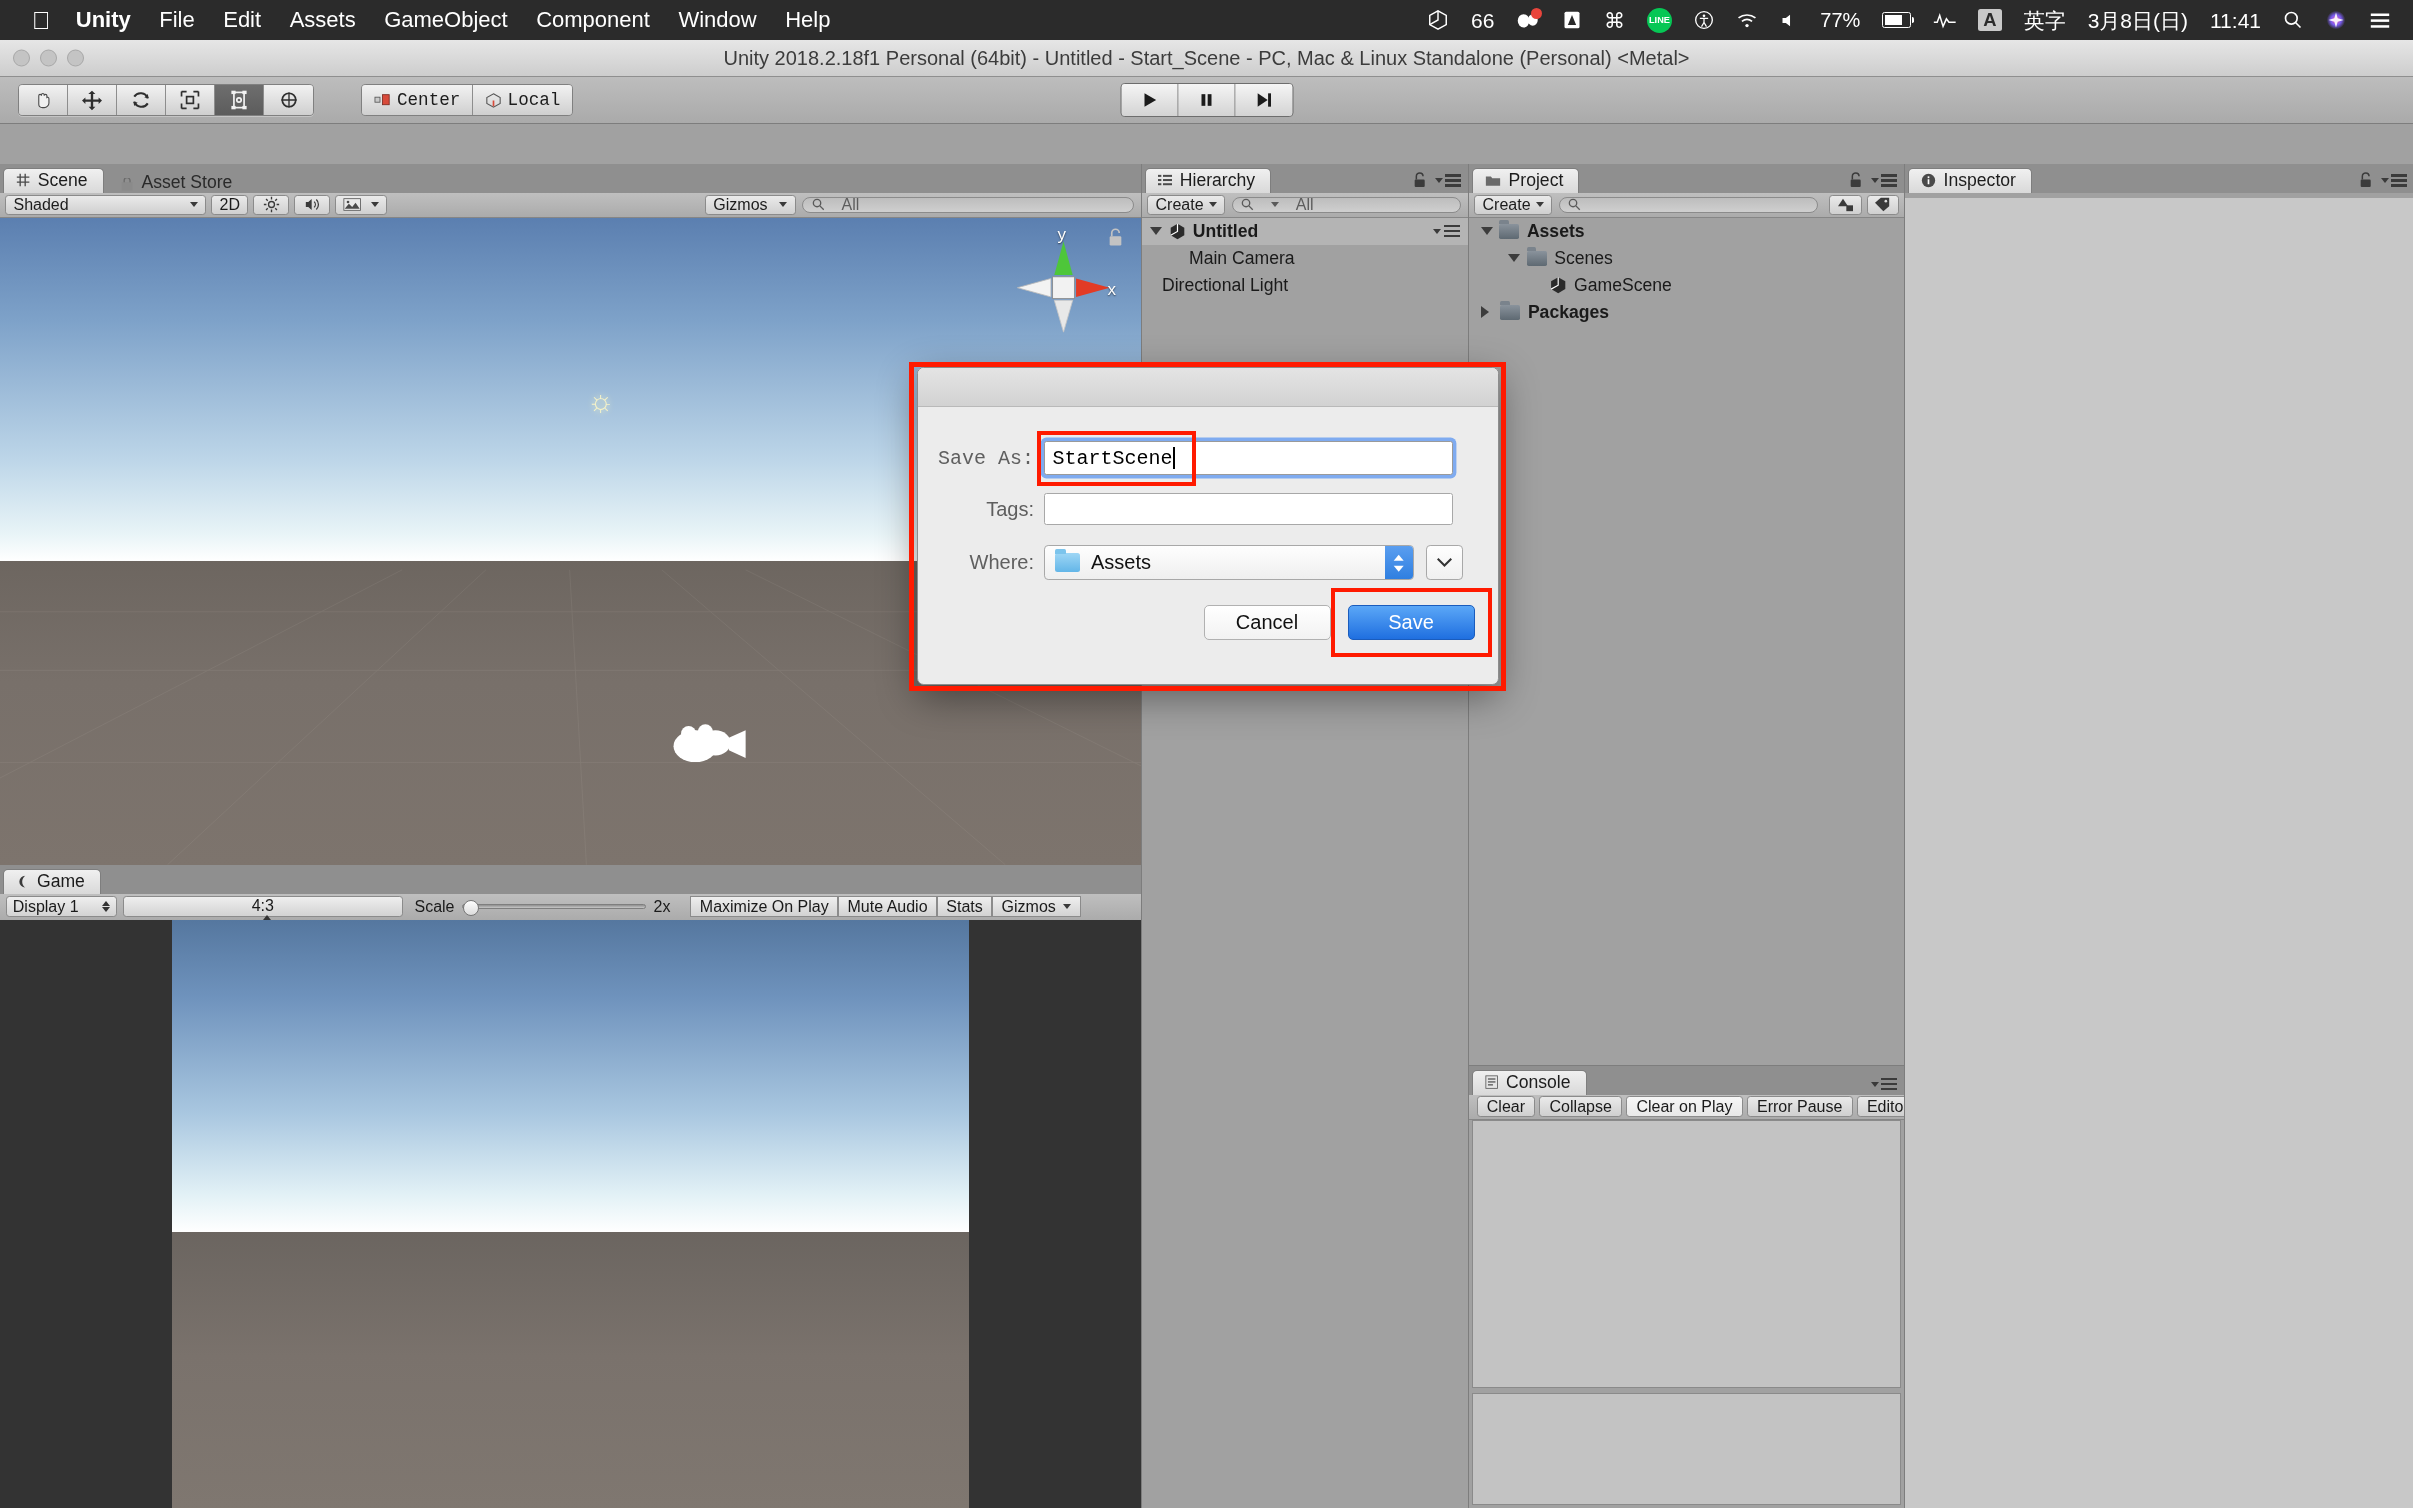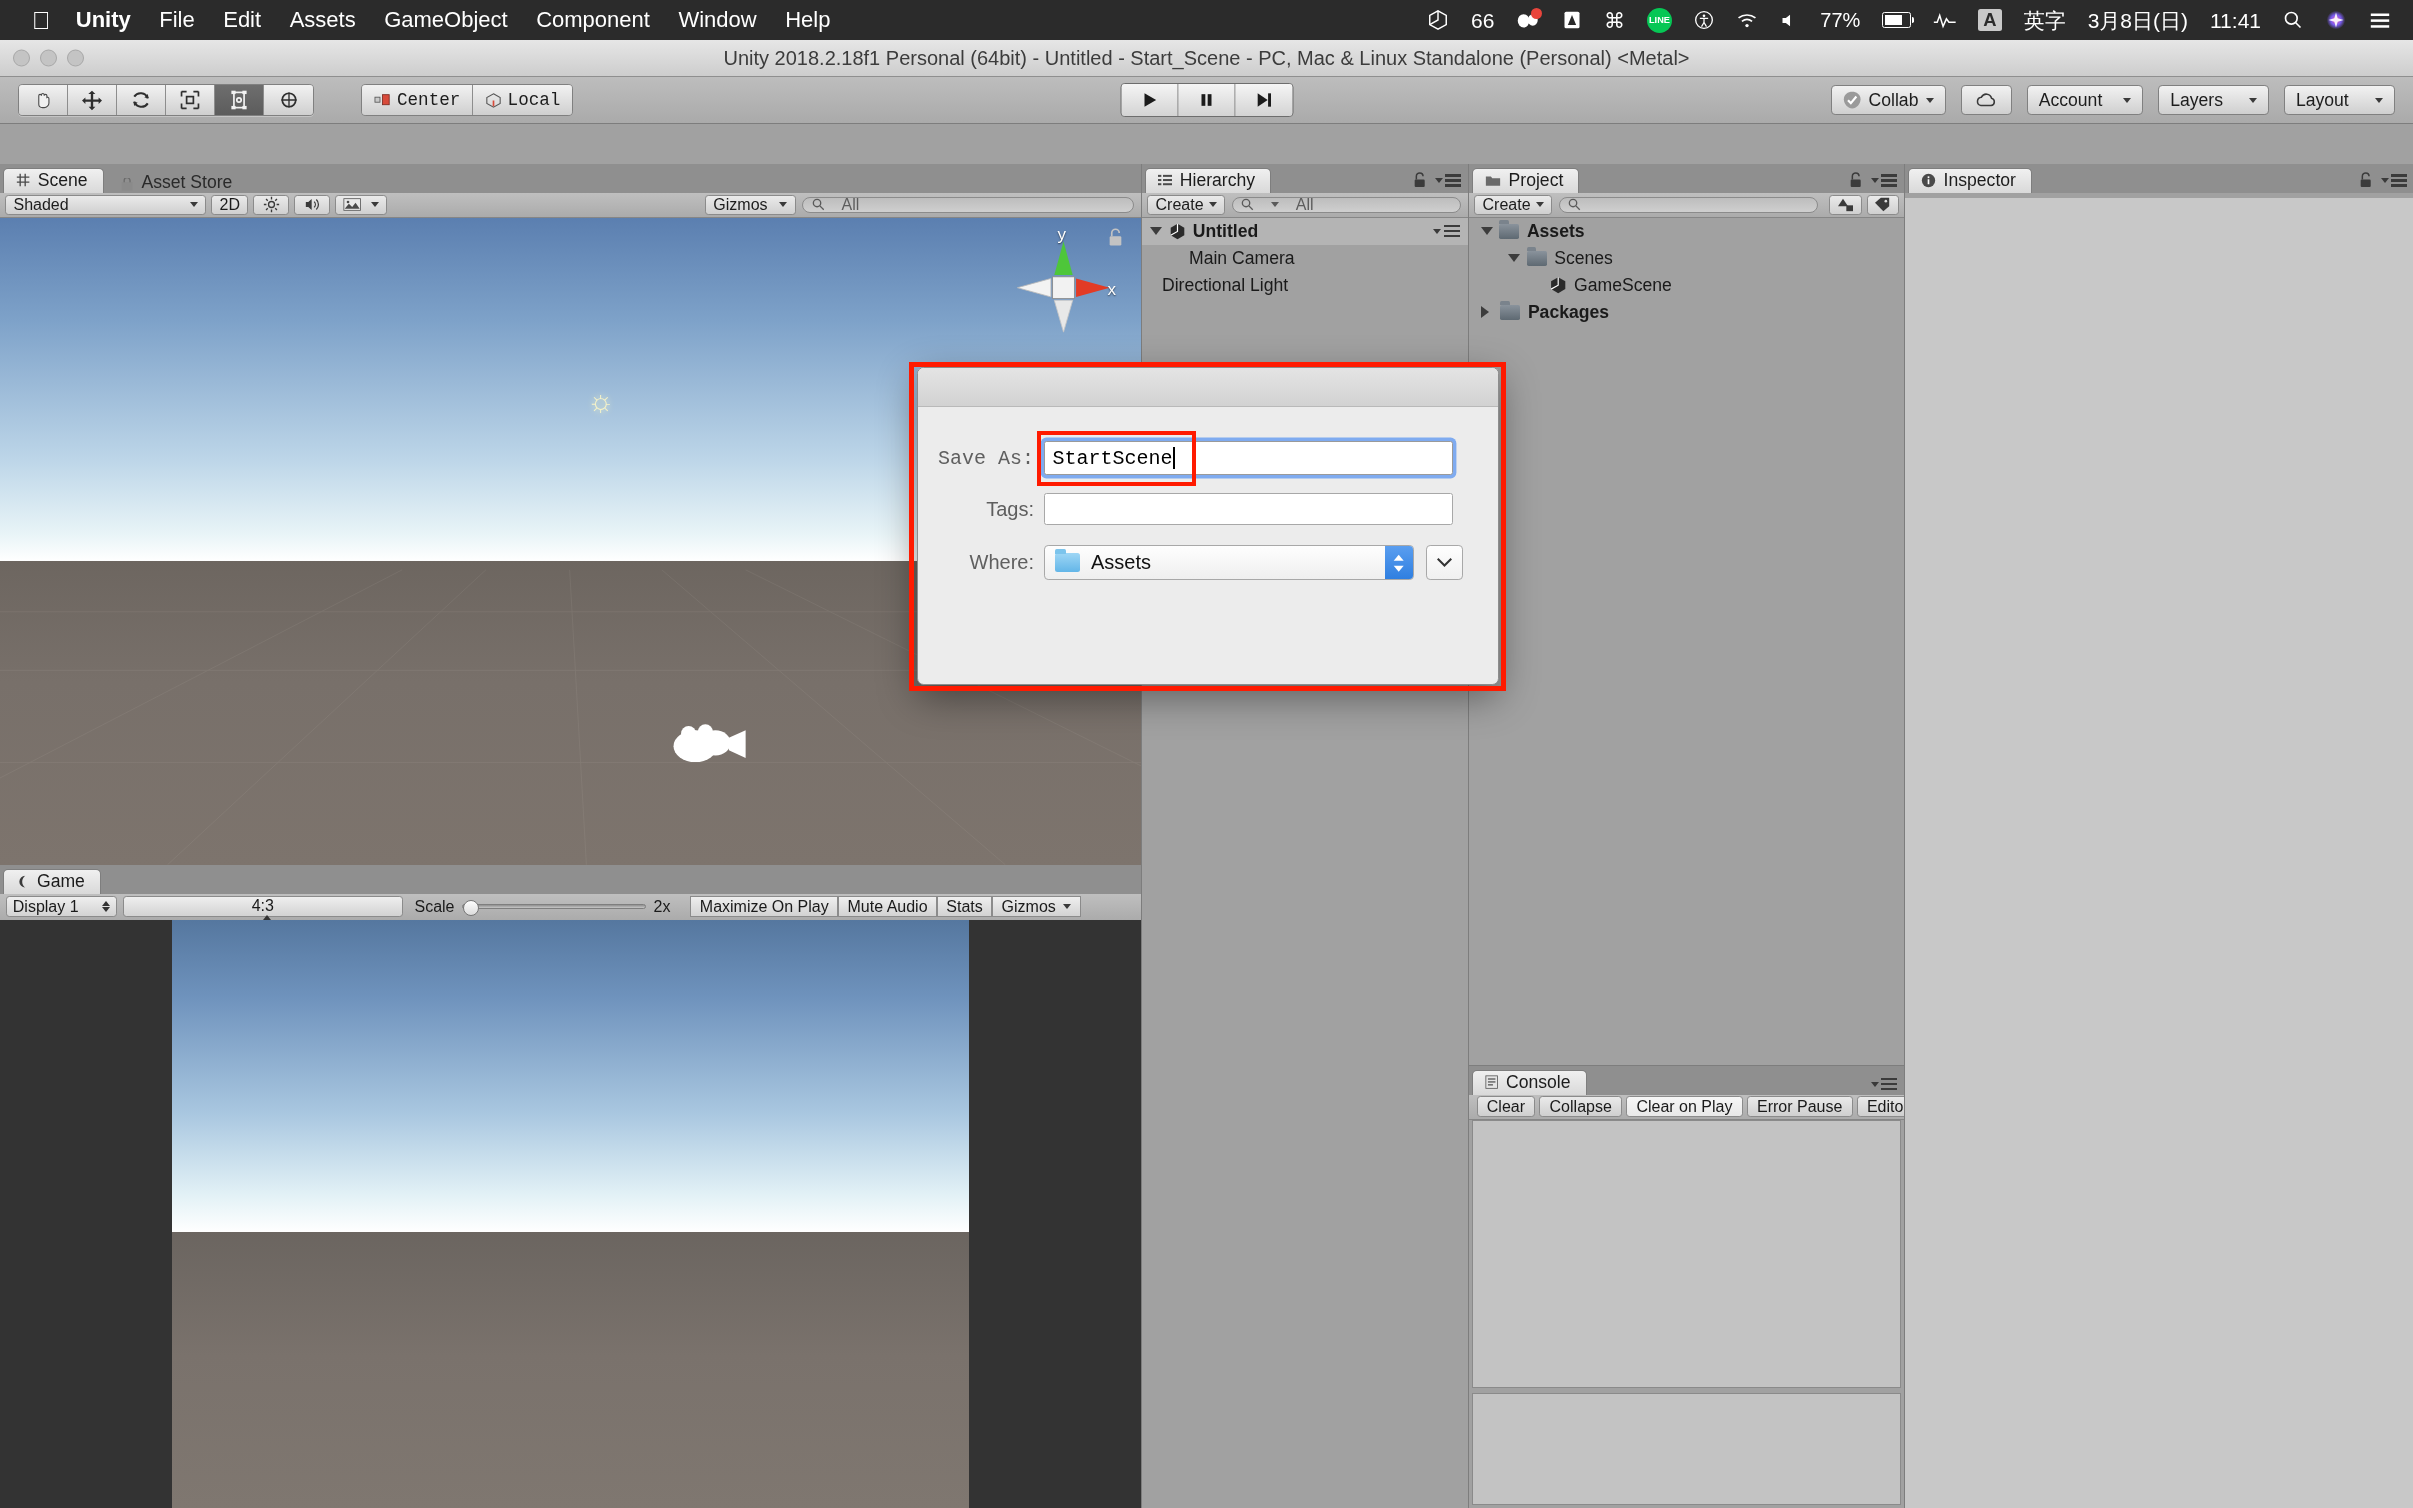--- a/index.html
+++ b/index.html
@@ -387,47 +387,20 @@
           </svg>
       </div>
       <div class="playbtn">
         <svg width="20" height="20" viewBox="0 0 24 24">
             <path d="M5 4 L17 12 L5 20 Z" fill="#1b1b1b"></path>
             <rect x="17.5" y="4" width="3.5" height="16" fill="#1b1b1b"></rect>
           </svg>
       </div>
     </div>
 
-    <div class="tb-right">
-      <div class="rbtn">
-        <svg width="18.4" height="18.4" viewBox="0 0 22 22">
-            <path d="M11 1 C16 1 21 4 21 10 c0 6-5 11-10 11 S1 16 1 10 C1 4 6 1 11 1 Z" fill="#9a9a9a"></path>
-            <path d="M6 11 l3.4 3.6 L16 6.6" stroke="#fff" stroke-width="2.6" fill="none"></path>
-          </svg>
-        <span>Collab</span>
-        <i class="caret"></i>
-      </div>
-      <div class="rbtn" style="padding:0 13.4px;">
-        <svg width="22" height="17" viewBox="0 0 26 20">
-            <path d="M7 16 a5 5 0 0 1 0.6 -9.9 A6.4 6.4 0 0 1 19.6 7.4 A4.4 4.4 0 0 1 19 16 Z" fill="none" stroke="#3a3a3a" stroke-width="1.8"></path>
-          </svg>
-      </div>
-      <div class="rbtn">
-        <span>Account</span>
-        <i class="caret" style="margin-left:13.4px;"></i>
-      </div>
-      <div class="rbtn">
-        <span>Layers</span>
-        <i class="caret" style="margin-left:18.4px;"></i>
-      </div>
-      <div class="rbtn">
-        <span>Layout</span>
-        <i class="caret" style="margin-left:18.4px;"></i>
-      </div>
-    </div>
   </div>
 
   <div class="scene-view">
     <div class="panel-tabrow">
       <div class="ptab">
         <svg width="14.2" height="14.2" viewBox="0 0 17 17">
             <g stroke="#4a4a4a" stroke-width="1.6">
               <path d="M5 1 v15 M11 1 v15 M1 5 h15 M1 11 h15"></path>
             </g>
           </svg>
@@ -841,17 +814,28 @@
             </svg>
         </span>
       </div>
       <div class="chev-btn">
         <svg width="17" height="11" viewBox="0 0 20 13">
             <path d="M2 2 L10 10 L18 2" fill="none" stroke="#333" stroke-width="2.4"></path>
           </svg>
       </div>
     </div>
 
+    <div class="dlg-buttons">
+      <div class="btn-cancel">
+        <span>Cancel</span>
+      </div>
+      <div class="btn-save-wrap">
+        <div class="btn-save">
+          <span>Save</span>
+        </div>
+        <span class="save-annot"></span>
+      </div>
+    </div>
   </div>
   <div class="dlg-annot"></div>
 
 </div>
 
 
 </body></html>

